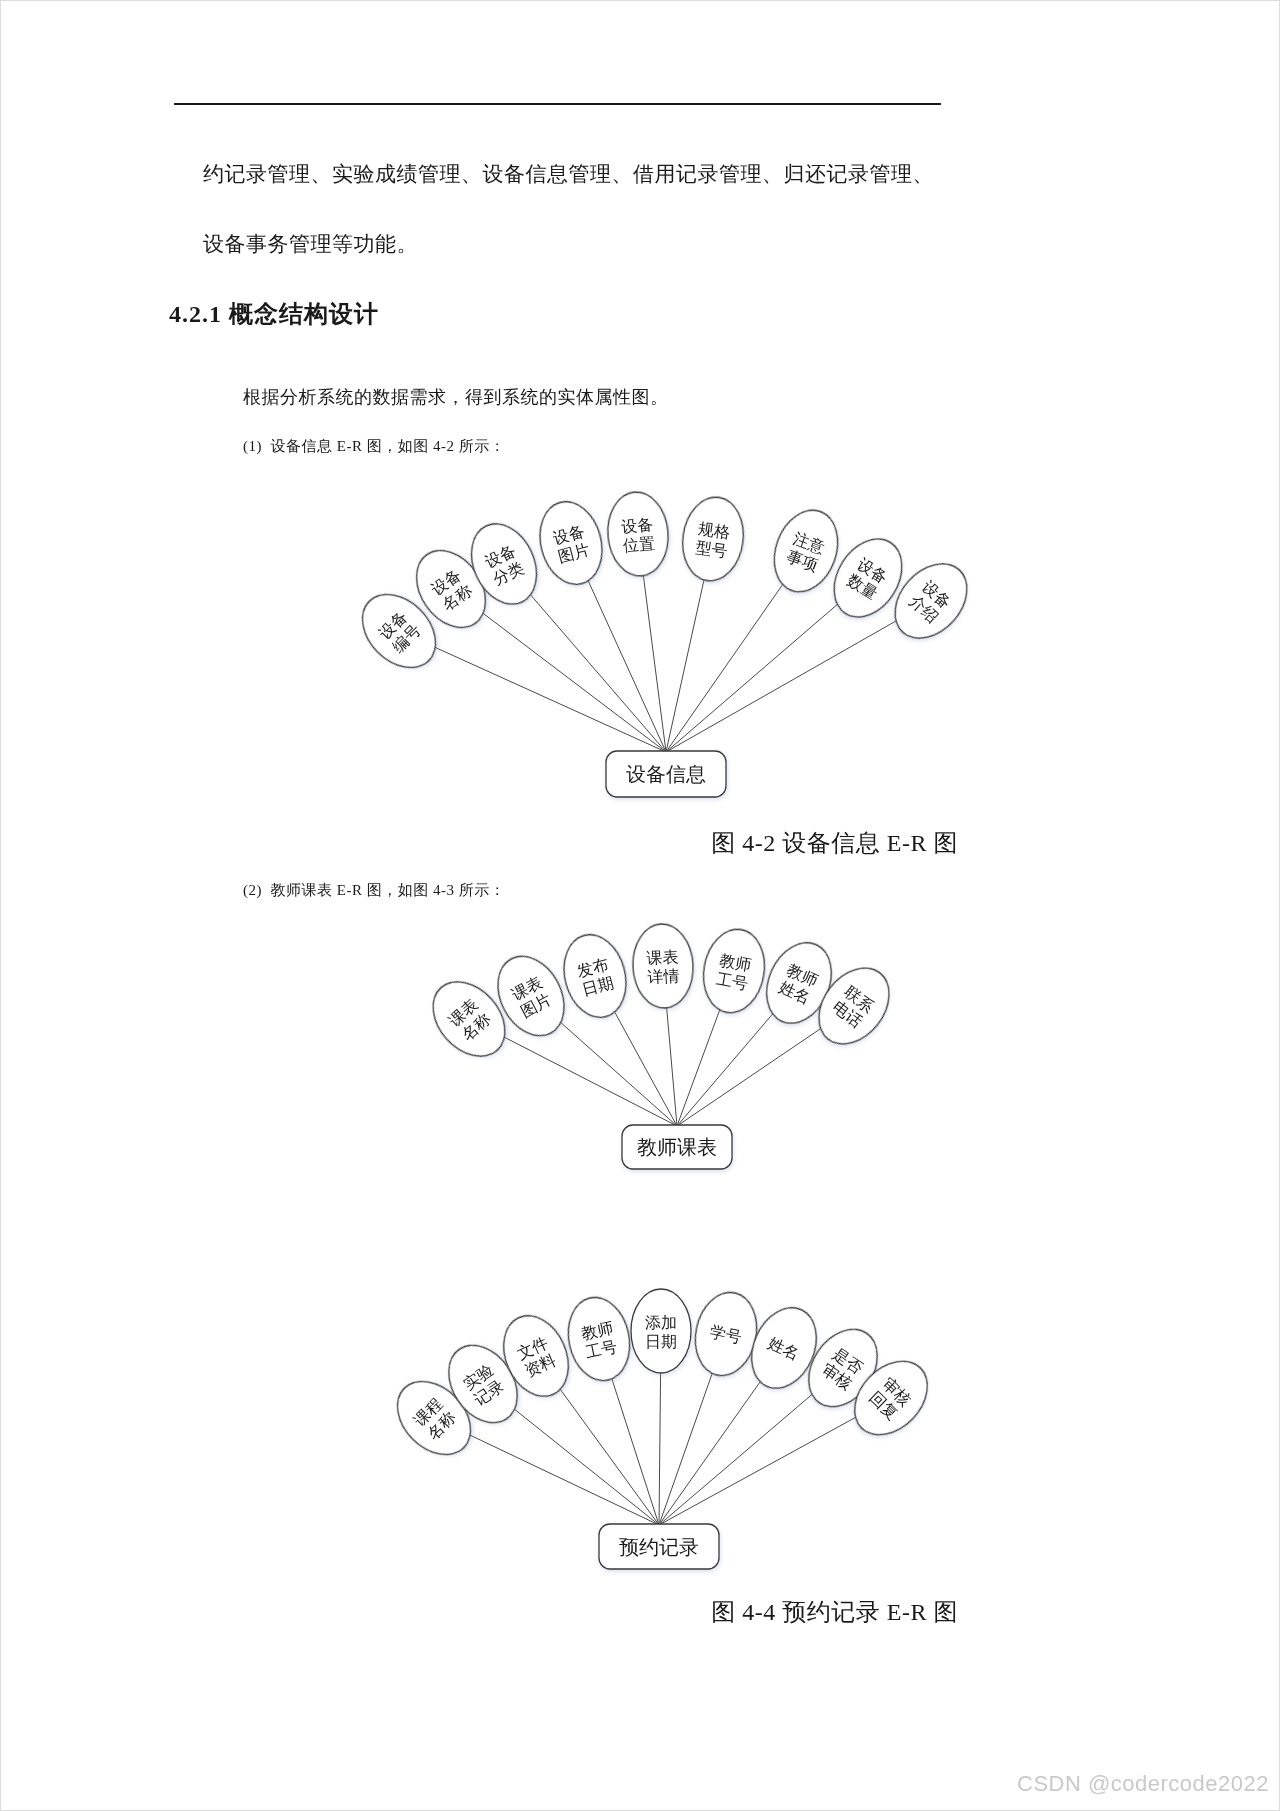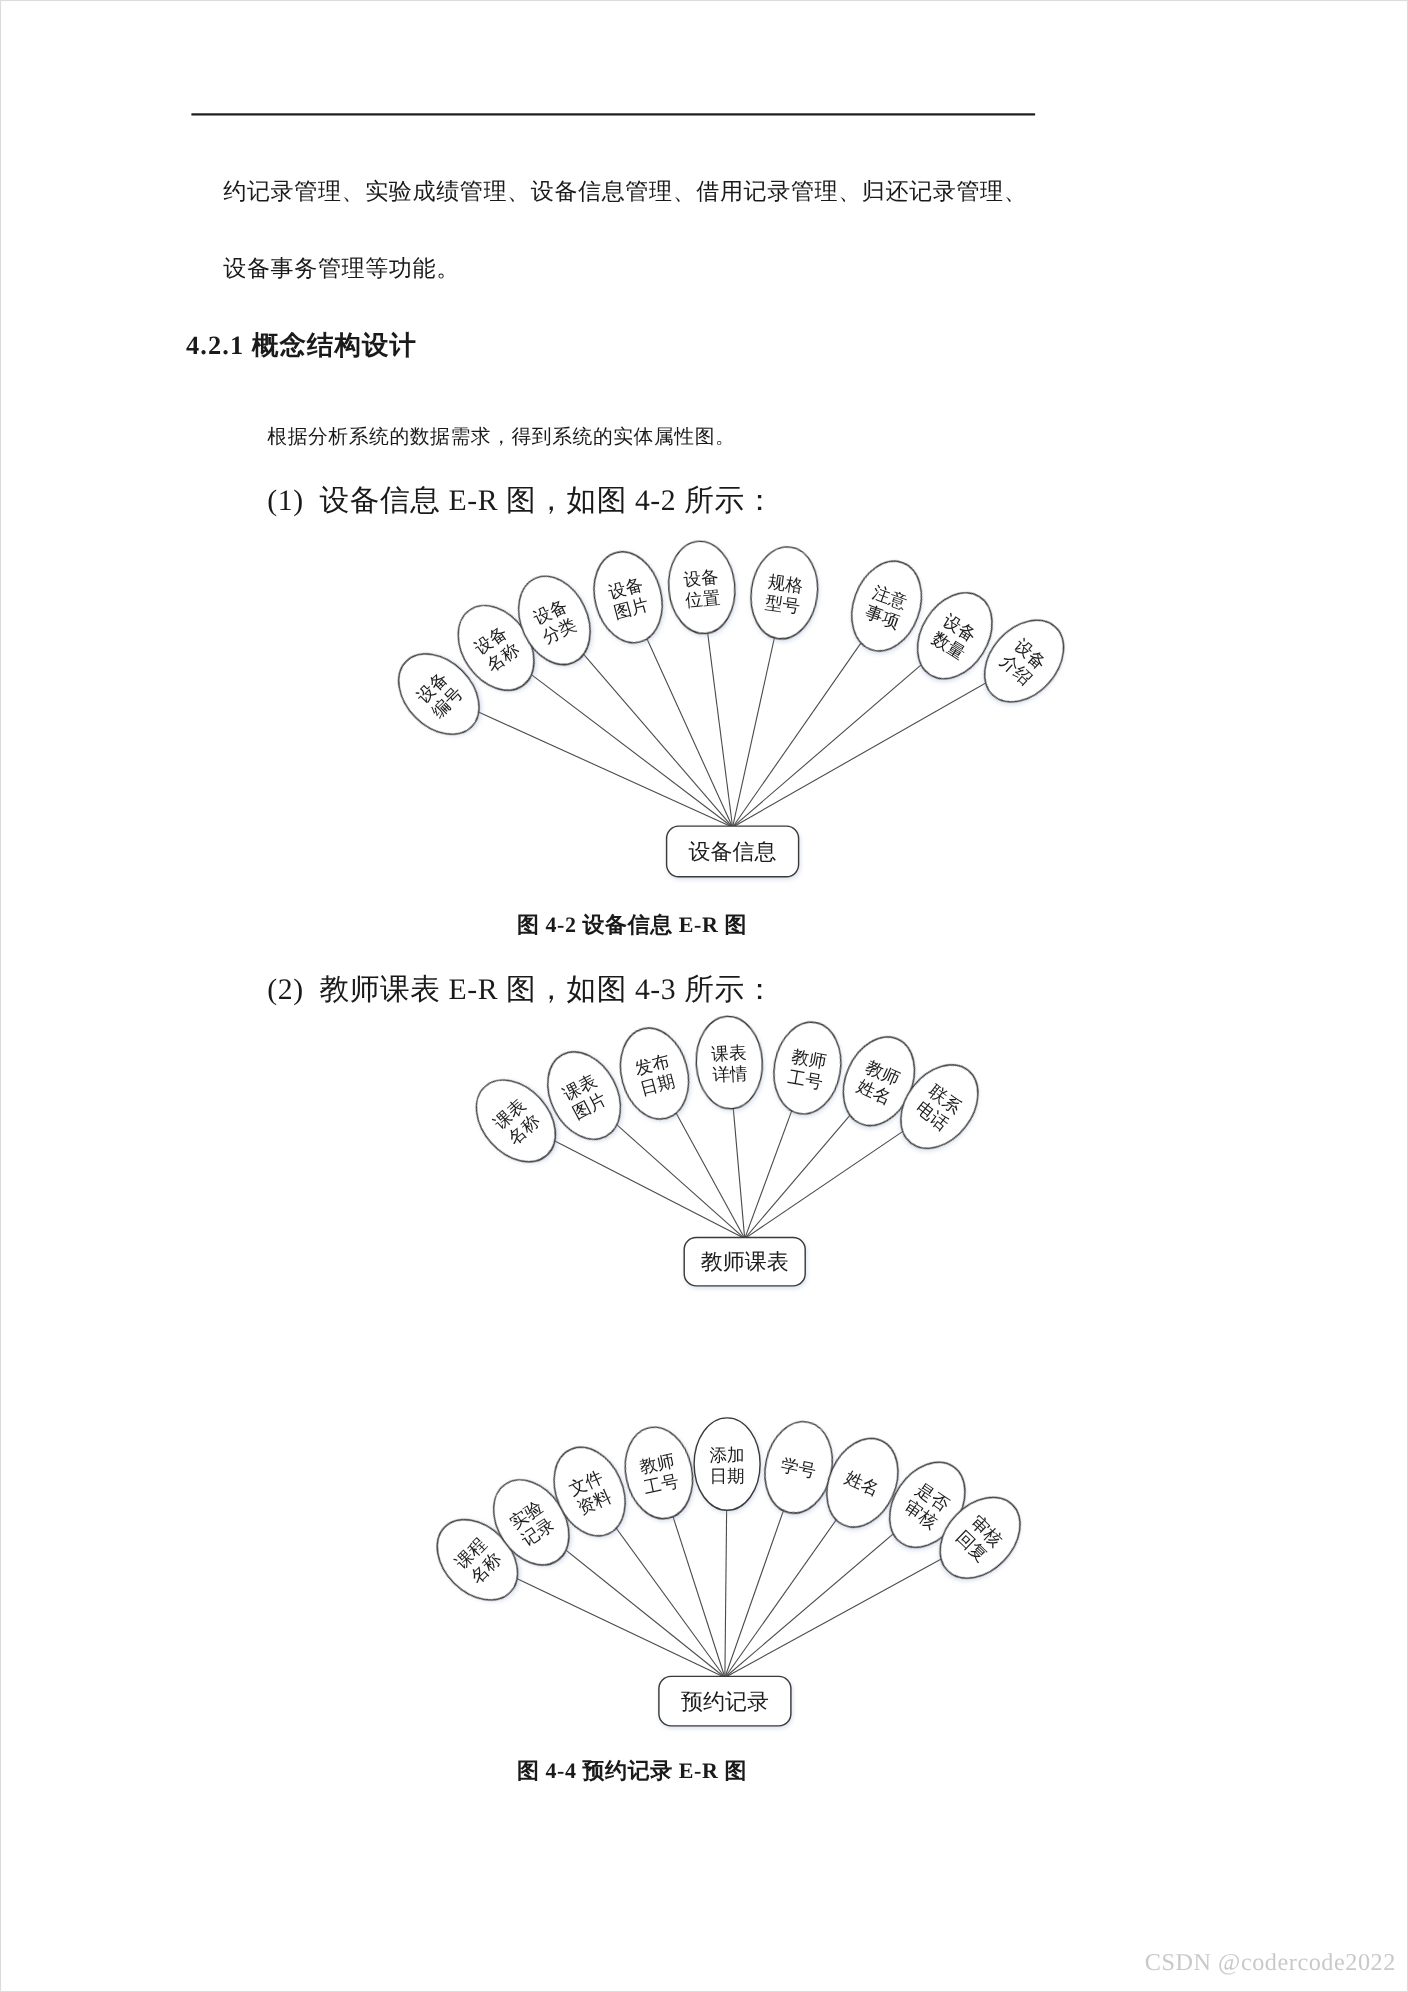--- a/index.html
+++ b/index.html
@@ -25,42 +25,42 @@
   .heading{
     position:absolute;left:168px;top:297px;
     font-size:24px;font-weight:bold;letter-spacing:1px;
   }
   .intro{
     position:absolute;left:242px;top:384px;width:760px;
     font-size:18px;letter-spacing:0.5px;white-space:pre-wrap;
   }
   .item-line{
     position:absolute;left:242px;width:760px;
-    font-size:27px;letter-spacing:0.5px;white-space:pre-wrap;
+    font-size:15px;letter-spacing:0.5px;white-space:pre-wrap;
   }
   .er-svg{position:absolute;}
   .er-svg ellipse,.er-svg rect{
     fill:#ffffff;stroke:#3a3a3a;stroke-width:1.3;
   }
   .er-svg line{stroke:#4a4a4a;stroke-width:1;}
   .er-svg text{
     font-family:"Liberation Serif","DejaVu Serif",serif;
     fill:#1c1c1c;font-size:16px;text-anchor:middle;
   }
   .er-svg .entity-label{font-size:20px;}
   .er-svg ellipse,.er-svg rect{
     filter:drop-shadow(1px 2px 2px rgba(150,170,205,0.35));
   }
   .caption{
-    position:absolute;left:190px;width:767px;text-align:center;
-    font-size:20px;letter-spacing:0.5px;font-weight:bold;
+    position:absolute;left:190px;width:767px;text-align:right;
+    font-size:24px;letter-spacing:0.5px;
   }
   .watermark{
     position:absolute;right:10px;top:1770px;
-    font-family:Liberation Serif, serif;
+    font-family:Liberation Sans, sans-serif;
     font-size:22px;color:#c9c9c9;letter-spacing:0.5px;text-align:right;
   }
 </style>
 </head>
 <body>
 
 <div class="page">
 
   <div class="header-rule"></div>
 

